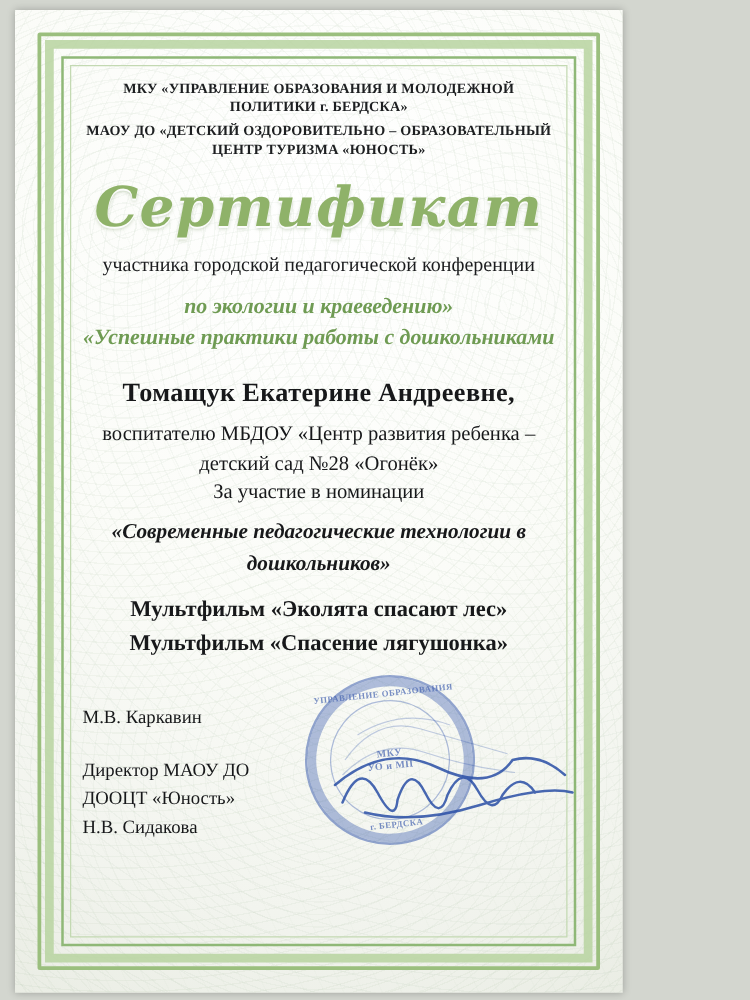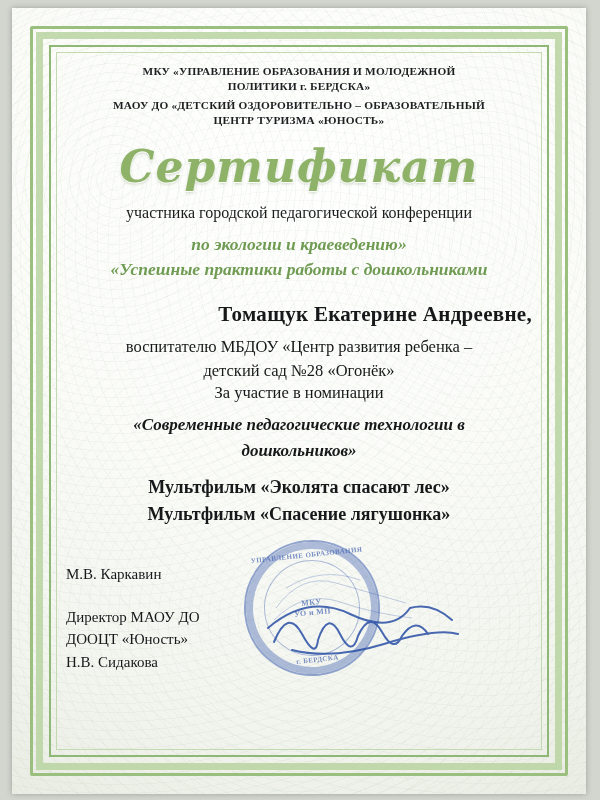--- a/index.html
+++ b/index.html
@@ -17,21 +17,21 @@
     position: relative;
     width: 600px;
     height: 800px;
     background: #d3d6cf;
   }
   
   .sheet {
     position: absolute;
     left: 12px;
     top: 8px;
-    width: 574px;
+    width: 486px;
     height: 786px;
     background:
       radial-gradient(120% 90% at 50% 20%, #ffffff 0%, #fbfcf8 45%, #f2f4ee 80%, #e9ece3 100%);
     box-shadow: 0 0 6px rgba(0,0,0,0.25);
   }
   
   .guilloche {
     position: absolute;
     inset: 0;
     opacity: 0.5;
@@ -125,21 +125,20 @@
     margin-top: 20px;
     font-weight: bold;
     font-size: 15px;
     letter-spacing: 0.5px;
   }
   .recipient {
     margin-top: 20px;
     font-weight: bold;
     font-size: 21px;
     letter-spacing: 0.3px;
-    text-align: right;
   }
   .position {
     margin-top: 8px;
     font-size: 16.5px;
     line-height: 24px;
   }
   .nomination-label {
     font-size: 16.5px;
   }
   .nomination {

